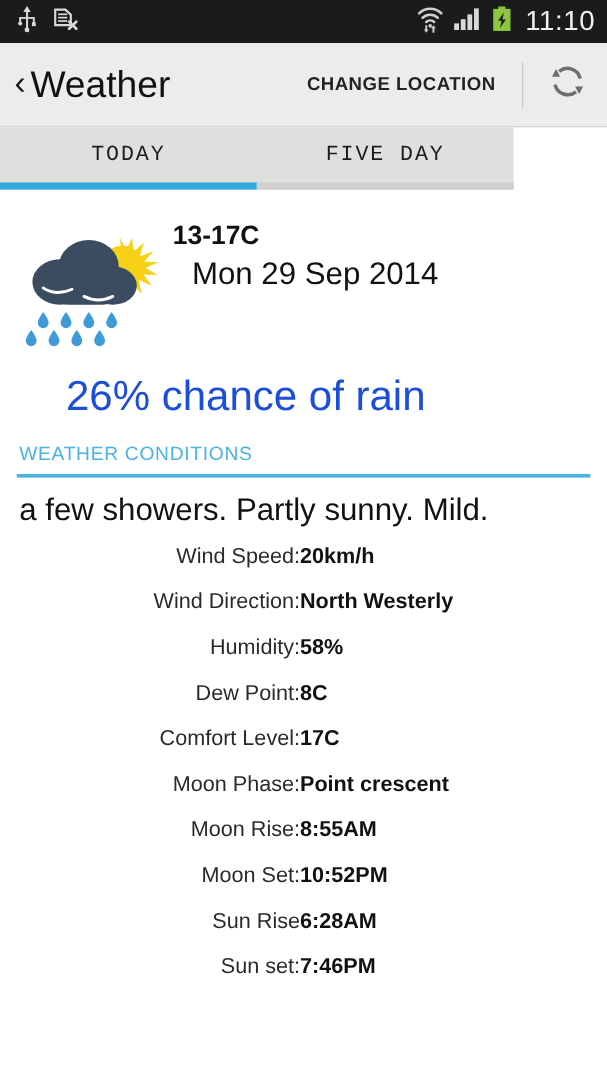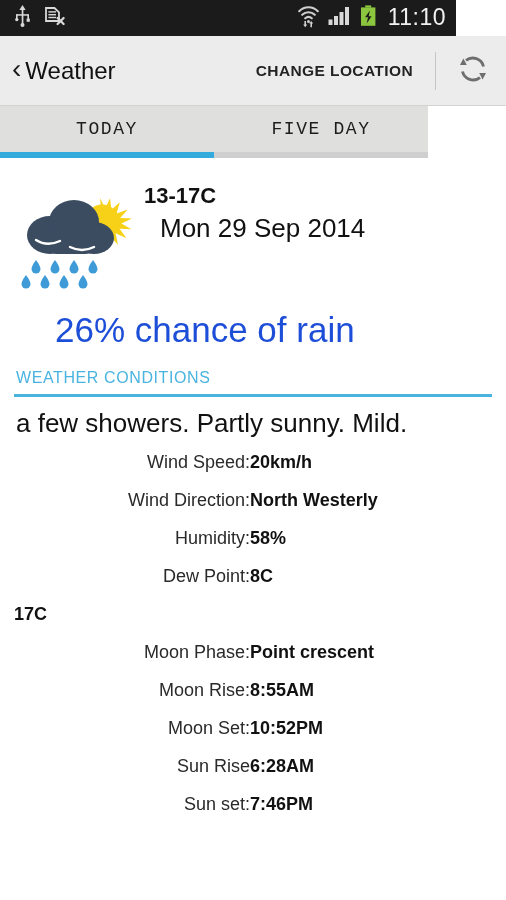--- a/index.html
+++ b/index.html
@@ -6,21 +6,21 @@
   html,body { width:506px; height:900px; }
   body {
     font-family:"Liberation Sans", sans-serif;
     background:#ffffff;
     overflow:hidden;
     position:relative;
   }
 
   
   .statusbar{
-    height:36px; width:456px;
+    height:36px; width:506px;
     background:#1b1b1b;
     display:flex; align-items:center;
     padding:0 10px 0 14px;
     position:relative;
   }
   .sb-left{ display:flex; align-items:center; gap:14px; }
   .sb-right{ margin-left:auto; display:flex; align-items:center; gap:8px; }
   .sb-time{
     color:#f2f2f2; font-size:23px; letter-spacing:0.5px;
     font-family:"Liberation Sans", sans-serif; line-height:1;
@@ -32,21 +32,21 @@
   .actionbar{
     height:70px; width:506px;
     background:#ececec;
     border-bottom:1px solid #d3d3d3;
     display:flex; align-items:center;
     padding:0 16px 0 12px;
     position:relative;
   }
   .back-wrap{ display:flex; align-items:center; gap:4px; cursor:pointer; }
   .chev{ color:#1a1a1a; font-size:28px; line-height:1; font-weight:400; padding-bottom:3px;}
-  .app-title{ font-size:24px; color:#111; font-weight:400; letter-spacing:0px; }
+  .app-title{ font-size:31px; color:#111; font-weight:400; letter-spacing:0px; }
   .change-loc{
     margin-left:auto;
     font-size:15.5px; font-weight:bold; color:#232323;
     letter-spacing:0.4px; cursor:pointer; white-space:nowrap;
   }
   .ab-divider{
     width:1px; height:38px; background:#c6c6c6;
     margin:0 20px 0 22px;
   }
   .refresh-btn{ cursor:pointer; display:flex; align-items:center; }
@@ -266,20 +266,21 @@
     </div>
     <div class="row">
       <div class="row-label">Humidity:</div>
       <div class="row-value">58%</div>
     </div>
     <div class="row">
       <div class="row-label">Dew Point:</div>
       <div class="row-value">8C</div>
     </div>
     <div class="row">
+      <div class="row-label">Comfort Level:</div>
       <div class="row-value">17C</div>
     </div>
     <div class="row">
       <div class="row-label">Moon Phase:</div>
       <div class="row-value">Point crescent</div>
     </div>
     <div class="row">
       <div class="row-label">Moon Rise:</div>
       <div class="row-value">8:55AM</div>
     </div>

